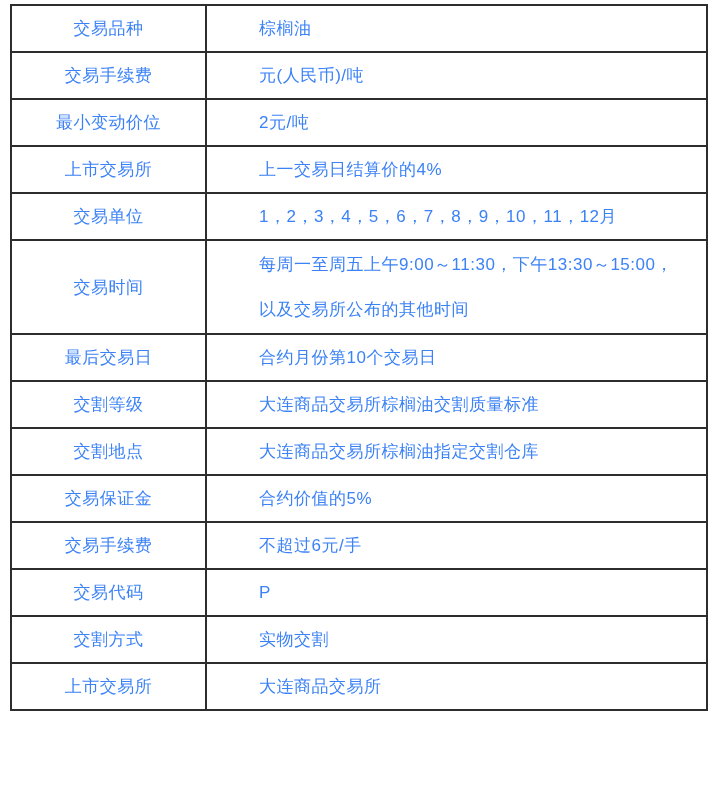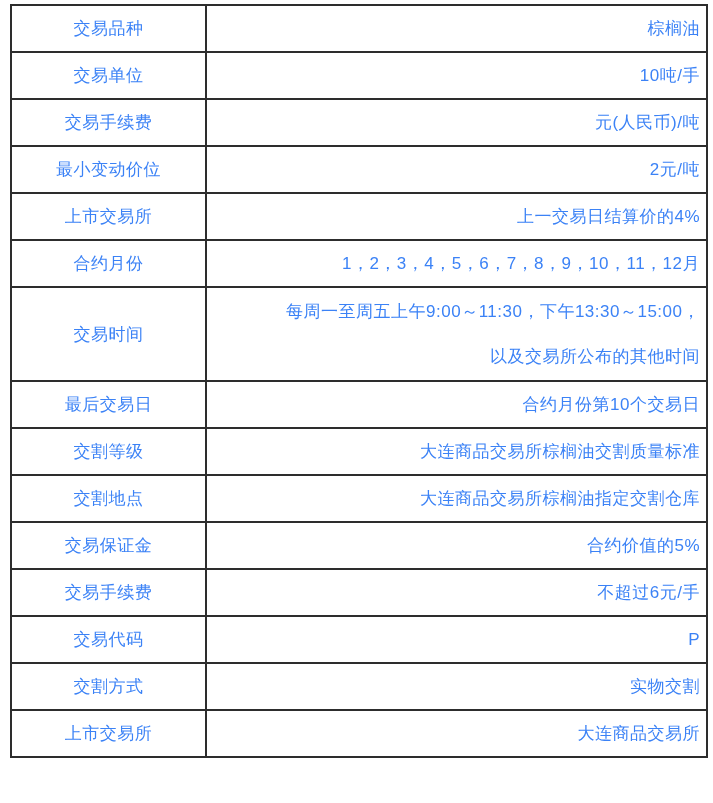--- a/index.html
+++ b/index.html
@@ -31,56 +31,52 @@
     overflow: hidden;
     white-space: nowrap;
   }
   td.label-cell {
     width: 195px;
     text-align: center;
     height: 47px;
     padding: 0 4px;
   }
   td.value-cell {
-    text-align: right;
+    text-align: left;
     padding-left: 52px;
     padding-right: 6px;
     height: 47px;
   }
   tr.tall-row td { height: 91px; margin-top: 44px; }
   td.value-cell .line { line-height: 45px; }
 </style>
 </head>
 <body>
 
 <div class="spec-table-wrap">
   <table class="spec-table">
     <tbody>
       <tr>
         <td class="label-cell">交易品种</td>
         <td class="value-cell">棕榈油</td>
       </tr>
       <tr>
-        <td class="label-cell">交易单位</td>
-        <td class="value-cell">10吨/手</td>
-      </tr>
-      <tr>
         <td class="label-cell">交易手续费</td>
         <td class="value-cell">元(人民币)/吨</td>
       </tr>
       <tr>
         <td class="label-cell">最小变动价位</td>
         <td class="value-cell">2元/吨</td>
       </tr>
       <tr>
         <td class="label-cell">上市交易所</td>
         <td class="value-cell">上一交易日结算价的4%</td>
       </tr>
       <tr>
-        <td class="label-cell">合约月份</td>
+        <td class="label-cell">交易单位</td>
         <td class="value-cell">1，2，3，4，5，6，7，8，9，10，11，12月</td>
       </tr>
       <tr class="tall-row">
         <td class="label-cell">交易时间</td>
         <td class="value-cell">
           <div class="line">每周一至周五上午9:00～11:30，下午13:30～15:00，</div>
           <div class="line">以及交易所公布的其他时间</div>
         </td>
       </tr>
       <tr>

